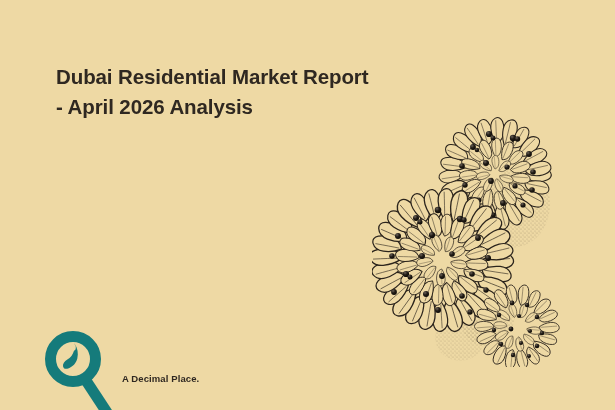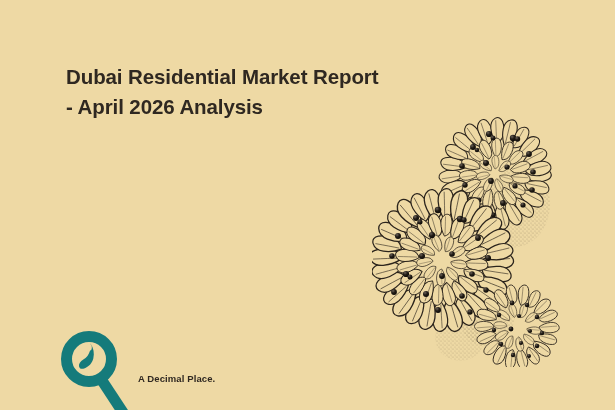--- a/index.html
+++ b/index.html
@@ -24,37 +24,36 @@
     width: 420px;
   }
   .title-line {
     font-family: "Liberation Sans", sans-serif;
     font-size: 20.5px;
     font-weight: bold;
     color: #2f2821;
     letter-spacing: -0.1px;
     line-height: 30px;
     white-space: nowrap;
-    margin-left: 10px;
   }
 
   
   #canopy-art {
     position: absolute;
     left: 372px;
     top: 112px;
     width: 200px;
     height: 255px;
   }
   #canopy-art svg { display: block; width: 100%; height: 100%; }
 
   
   #logo-lockup {
     position: absolute;
-    left: 60px;
+    left: 44px;
     top: 330px;
     width: 220px;
     height: 80px;
   }
   #logo-mark {
     position: absolute;
     left: 0px;
     top: 0px;
     width: 72px;
     height: 80px;

